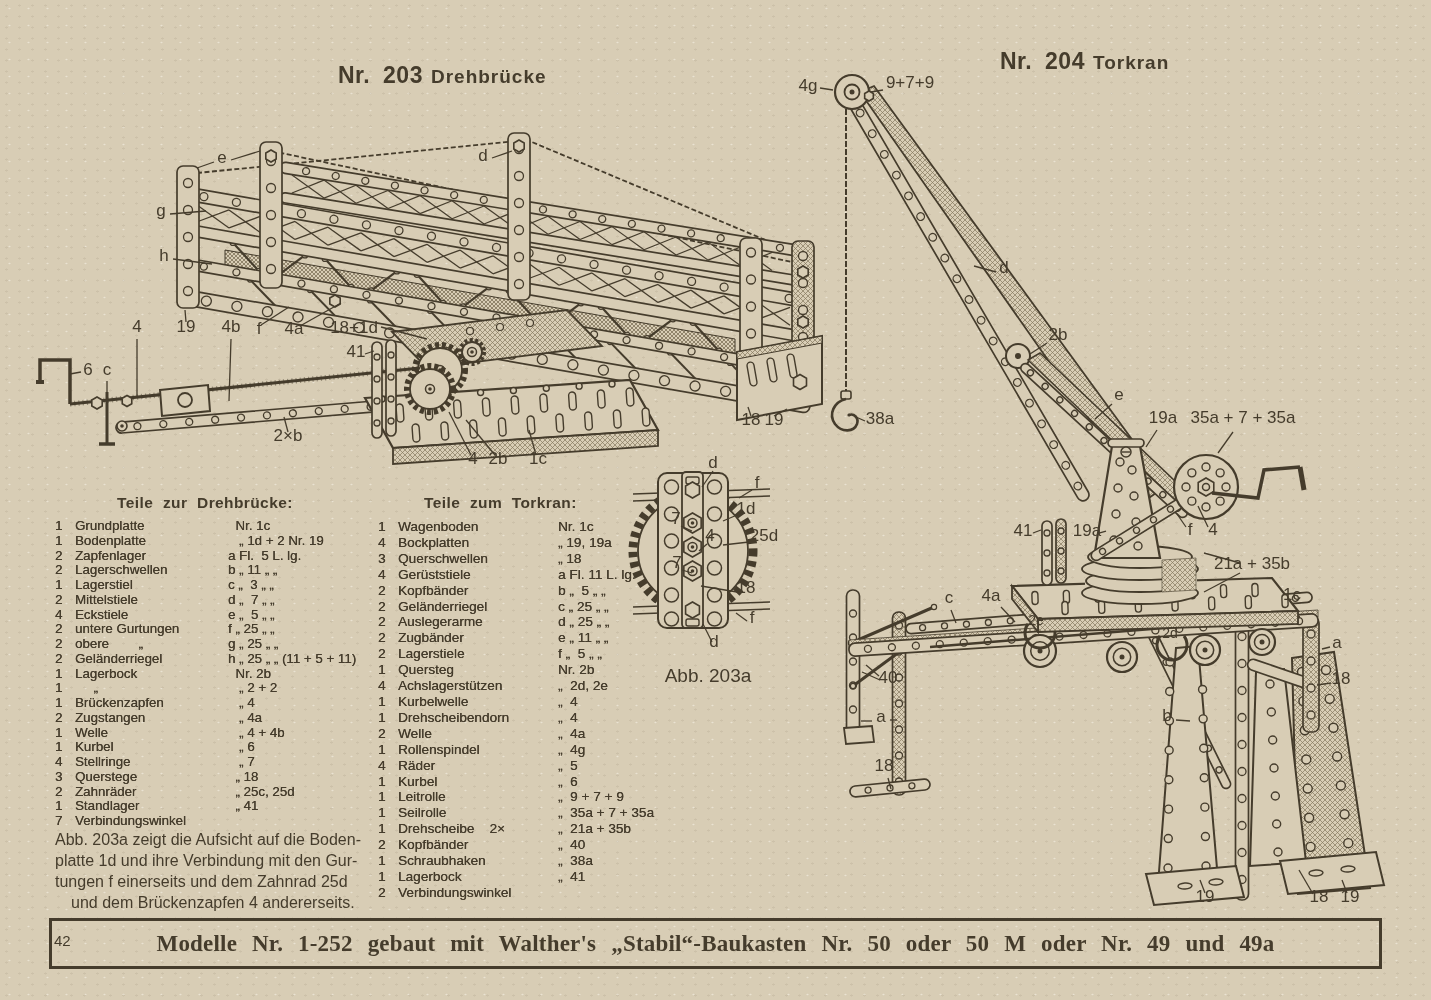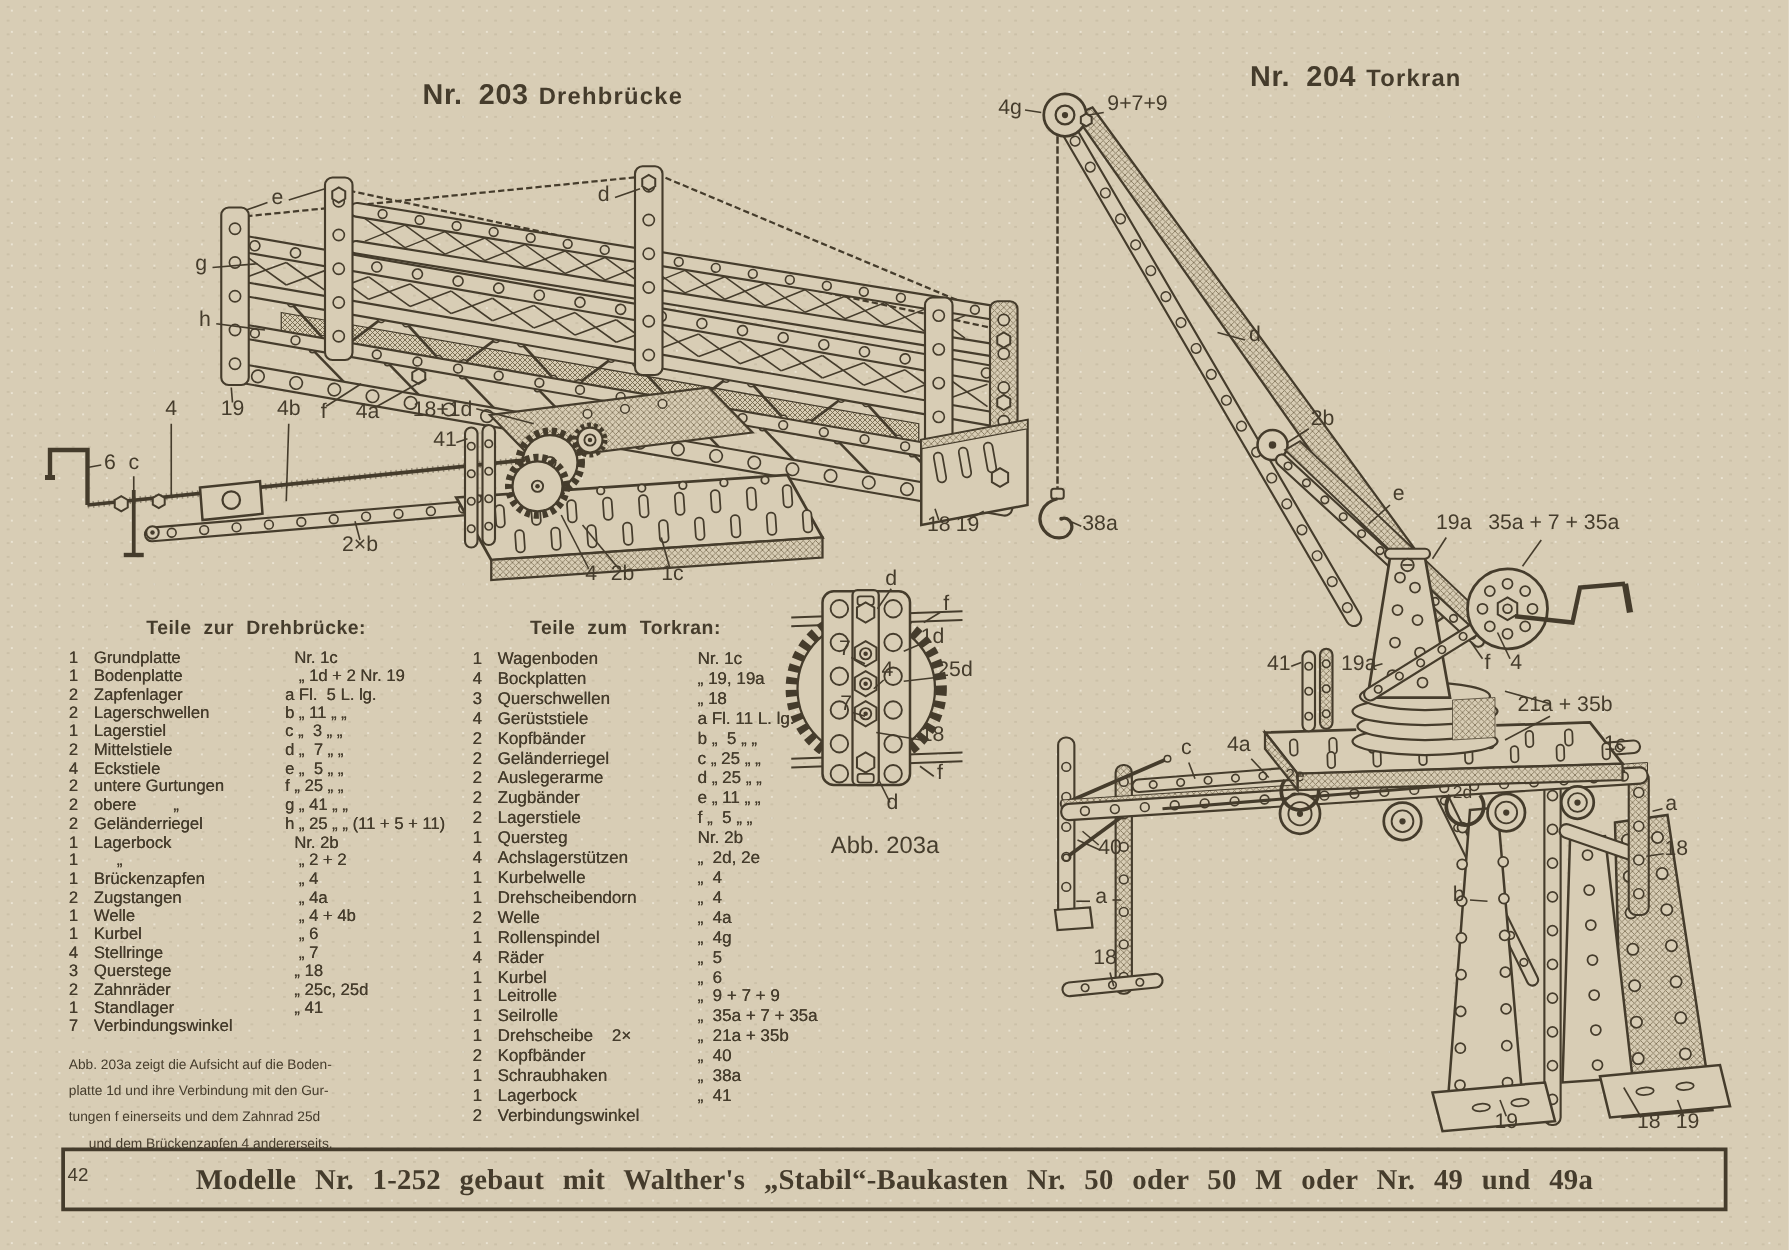--- a/index.html
+++ b/index.html
@@ -18,21 +18,21 @@
   .t-nr{font-size:23px;letter-spacing:.5px;}
   .t-name{font-size:19px;letter-spacing:1px;margin-left:8px;}
   .plist{position:absolute;}
   .plh{font-weight:bold;font-size:15.5px;letter-spacing:.4px;word-spacing:5px;margin-bottom:7px;white-space:nowrap;}
   #plist1 .plh{padding-left:62px;}
   #plist2 .plh{padding-left:46px;}
   .prow{display:grid;white-space:nowrap;}
   #plist1 .prow{grid-template-columns:20px 153px 1fr;line-height:14.75px;font-size:13.3px;}
   #plist2 .prow{grid-template-columns:20px 160px 1fr;line-height:15.9px;font-size:13.6px;}
   .prow span{text-shadow:.2px 0 0 currentColor;}
-  .pnote{margin-top:13px;font-size:11px;line-height:21px;white-space:nowrap;}
+  .pnote{font-size:16px;line-height:21px;white-space:nowrap;}
   .pnote .ind{padding-left:16px;}
   #footer{
     position:absolute;left:49px;top:918px;width:1327px;height:45px;
     border:3px solid #453c2c;text-align:center;font-weight:bold;
     font-size:23px;line-height:45px;letter-spacing:.2px;word-spacing:9px;white-space:nowrap;font-family:Liberation Serif, serif;
   }
   #pageno{position:absolute;left:54px;top:932px;font-size:15px;}
 </style>
 </head>
 <body>
@@ -903,21 +903,21 @@
           <span class="r">e „&nbsp;&nbsp;5 „ „</span>
         </div>
         <div class="prow">
           <span class="q">2</span>
           <span class="n">untere Gurtungen</span>
           <span class="r">f „ 25 „ „</span>
         </div>
         <div class="prow">
           <span class="q">2</span>
           <span class="n">obere&nbsp;&nbsp;&nbsp;&nbsp;&nbsp;&nbsp;&nbsp;&nbsp;„</span>
-          <span class="r">g „ 41 „ „</span>
+          <span class="r">g „ 25 „ „</span>
         </div>
         <div class="prow">
           <span class="q">2</span>
           <span class="n">Geländerriegel</span>
           <span class="r">h „ 25 „ „ (11 + 5 + 11)</span>
         </div>
         <div class="prow">
           <span class="q">1</span>
           <span class="n">Lagerbock</span>
           <span class="r">&nbsp;&nbsp;Nr. 2b</span>

